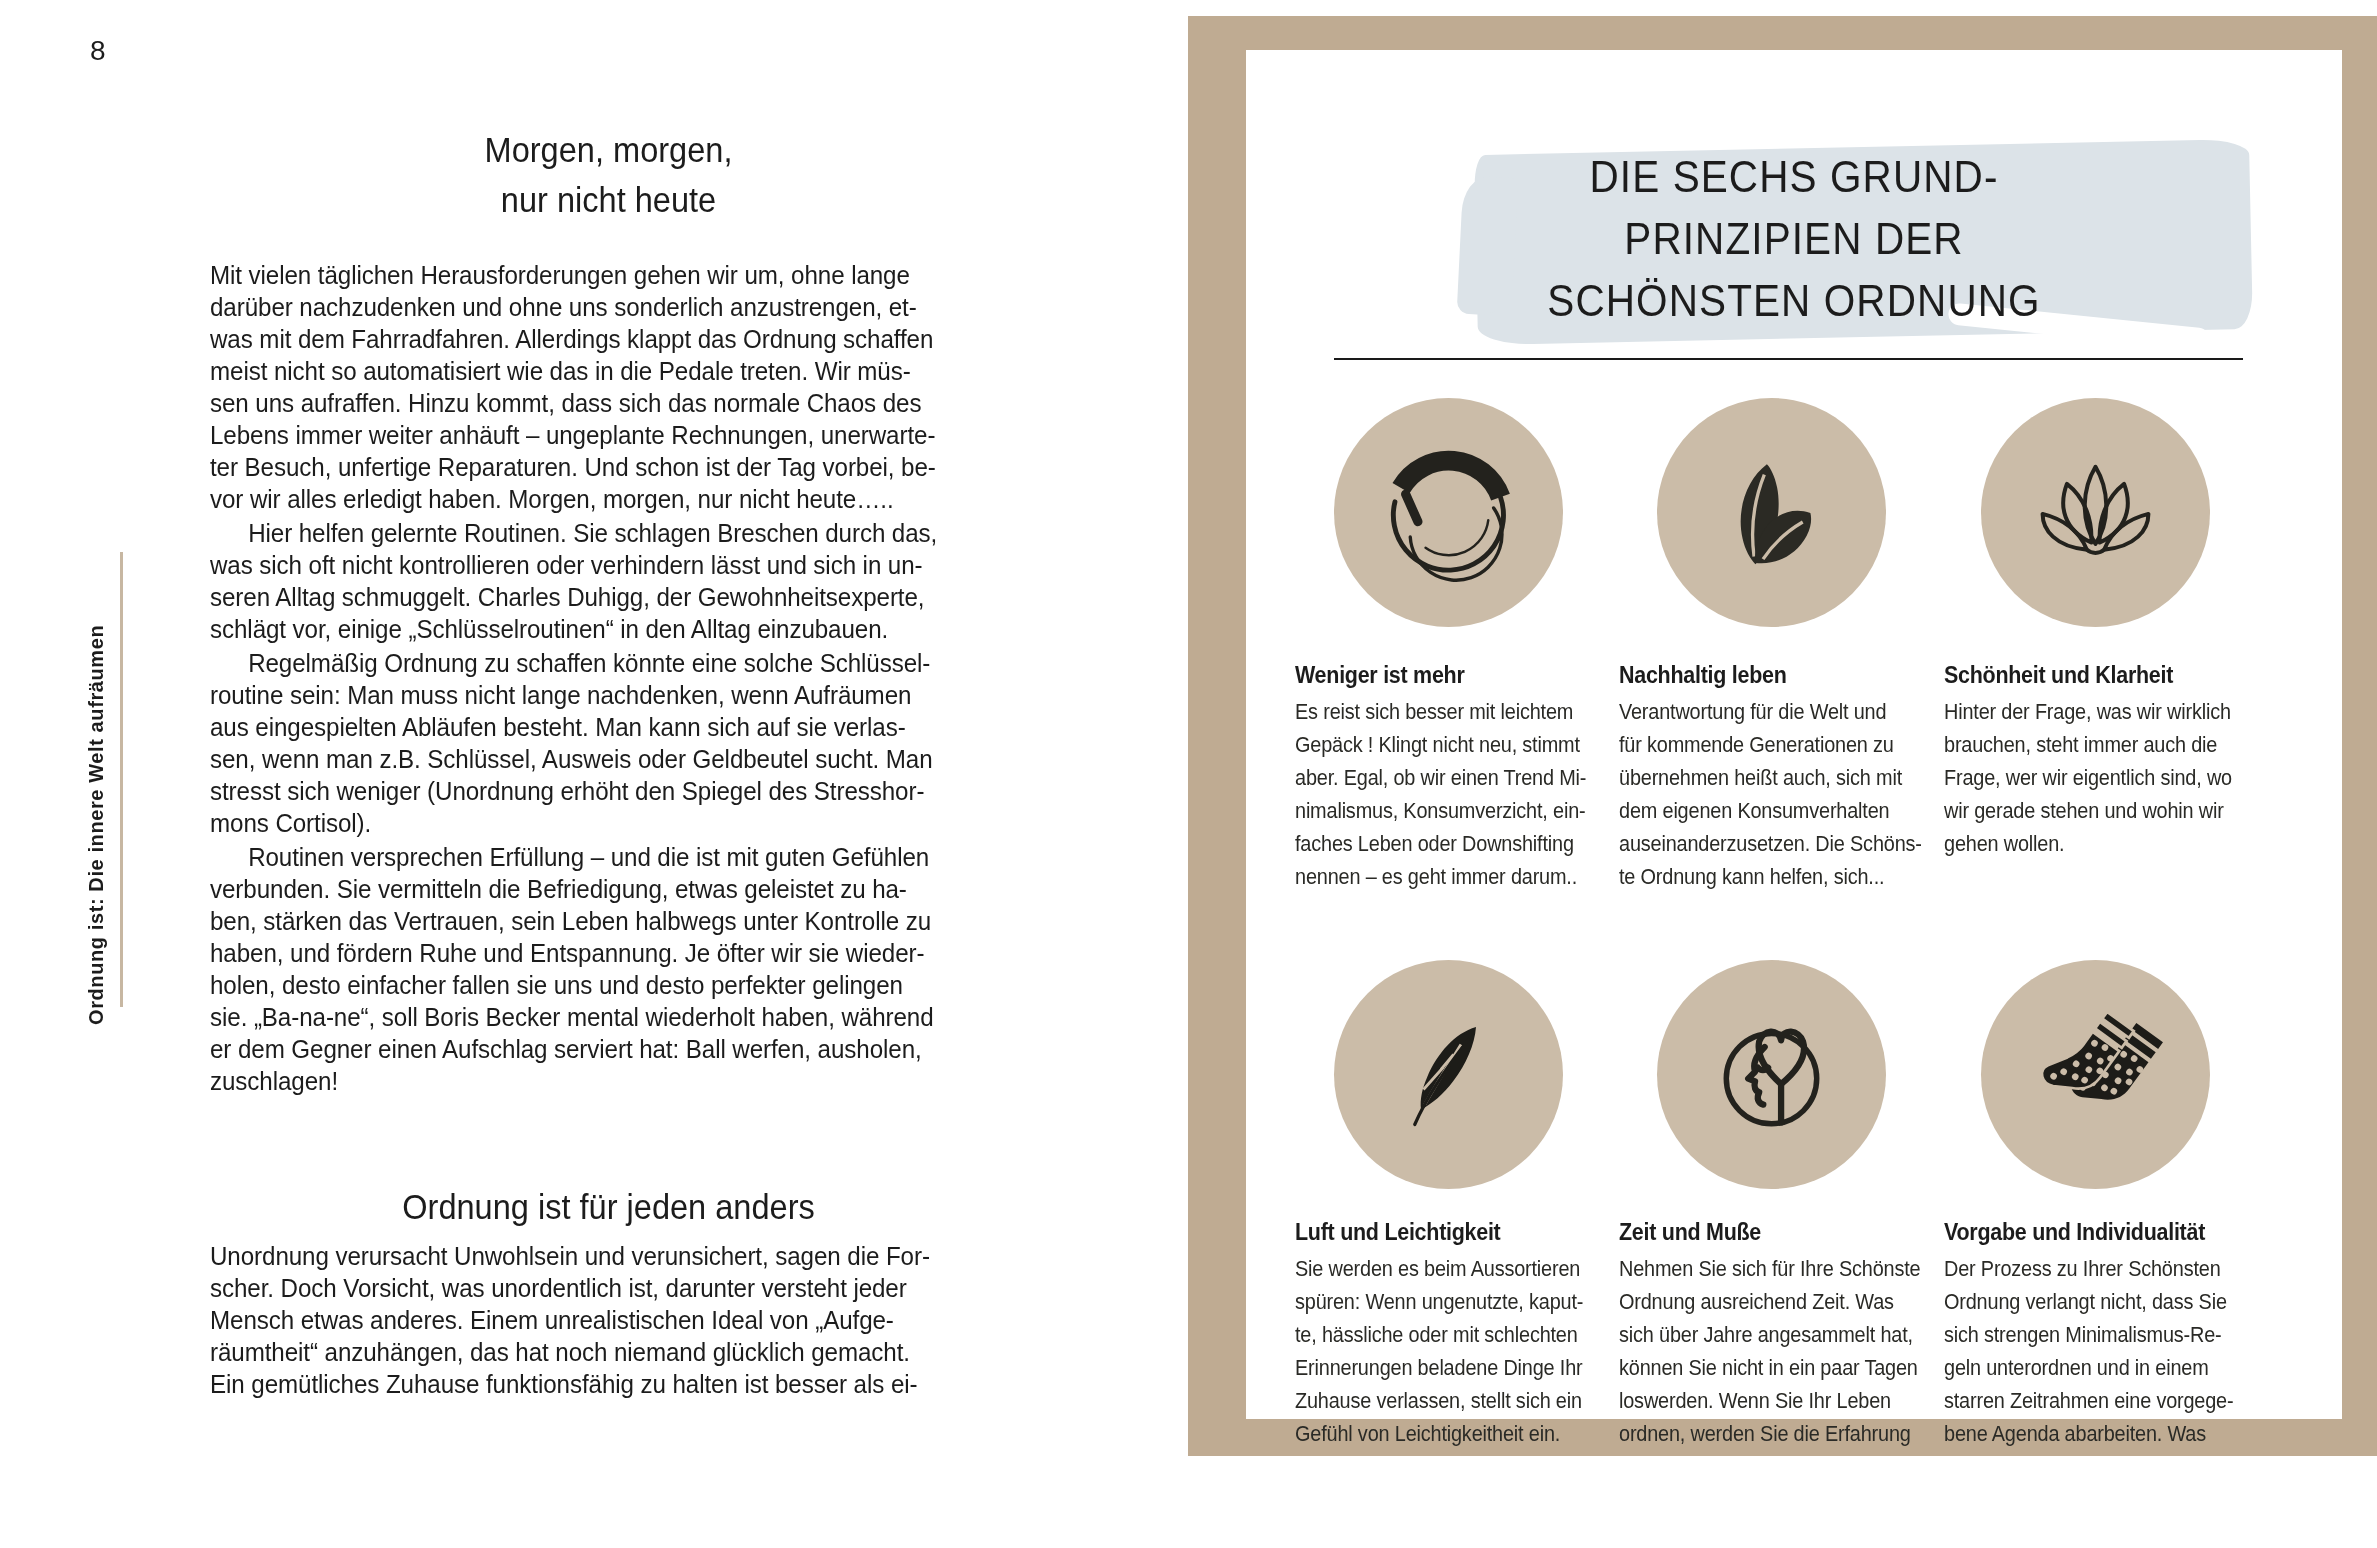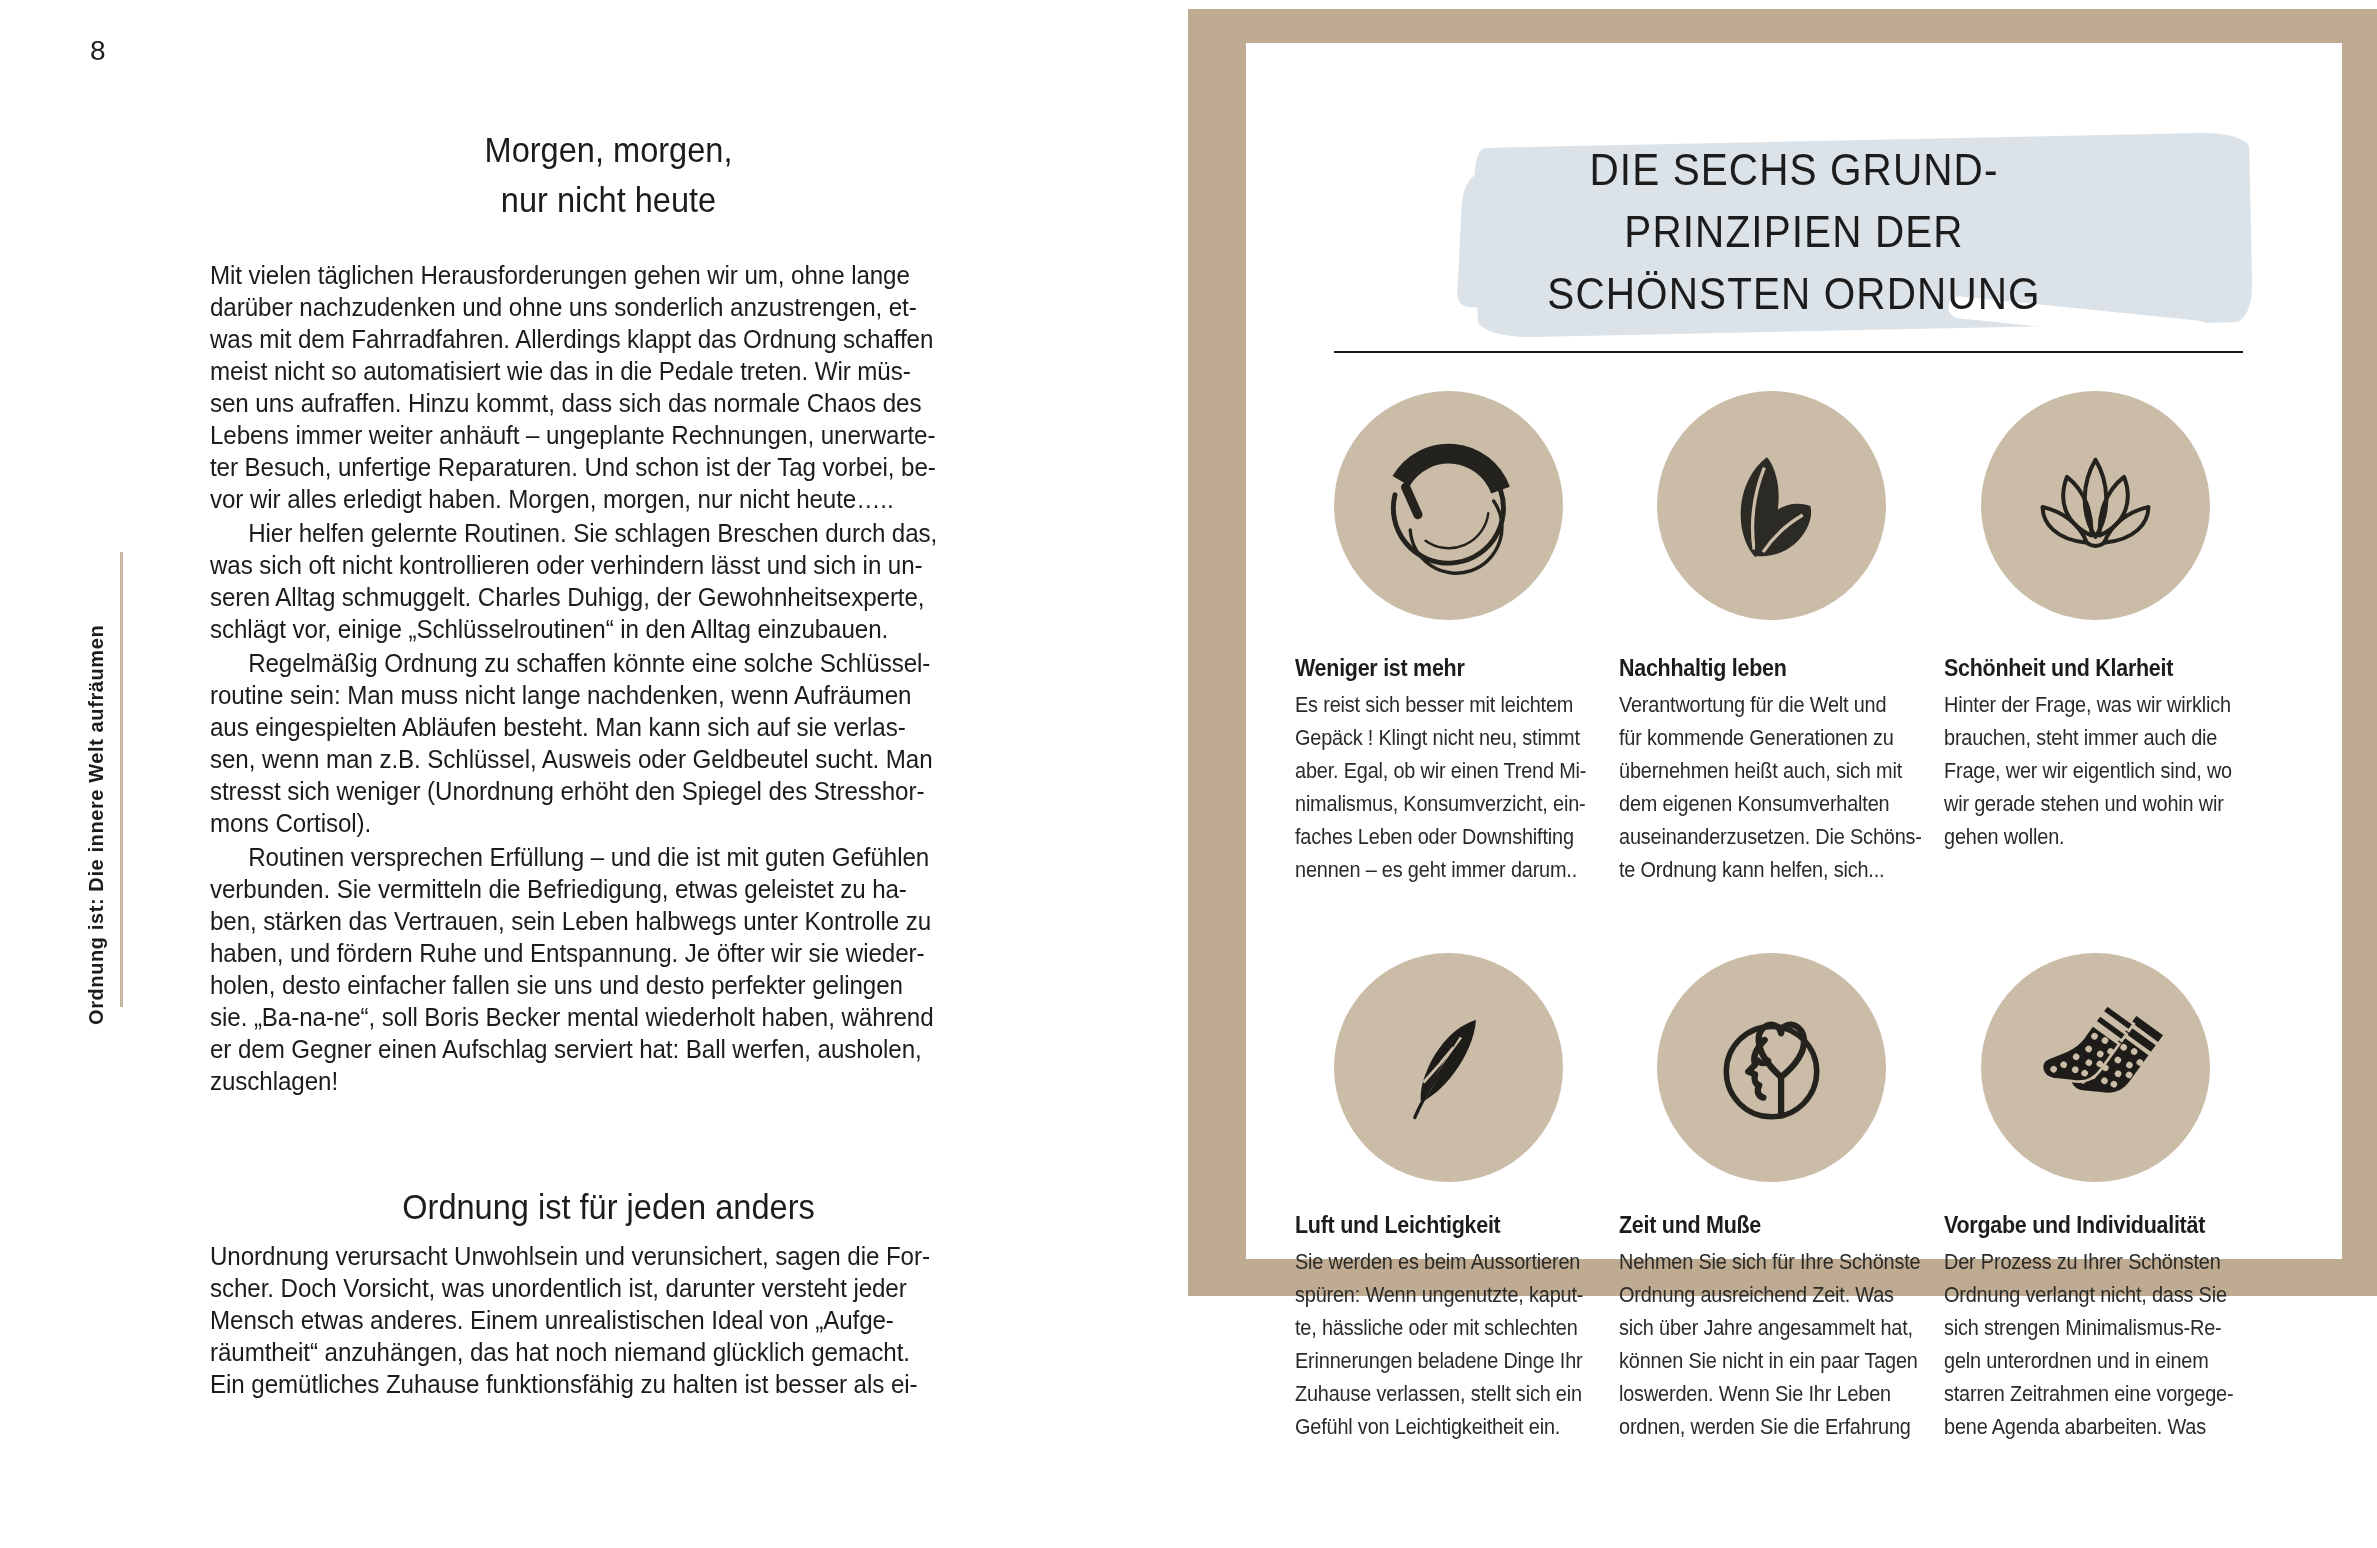--- a/index.html
+++ b/index.html
@@ -28,21 +28,21 @@
   }
   .para{
     position:absolute;left:210px;width:857px;
     transform:scaleX(.93);transform-origin:left top;
     font-size:26px;line-height:32px;letter-spacing:-0.1px;white-space:pre;
   }
   .para.indent{text-indent:41px;}
   .p1{top:259px;} .p2{top:517px;} .p3{top:647px;} .p4{top:841px;} .p5{top:1240px;}
 
   
-  .right-page{position:absolute;left:1188px;top:9px;width:1189px;height:1287px;background:#bfab92;}
+  .right-page{position:absolute;left:1188px;top:16px;width:1189px;height:1440px;background:#bfab92;}
   .panel{position:absolute;left:58px;top:34px;right:35px;bottom:37px;background:#ffffff;}
   .brush{
     position:absolute;left:230px;top:97px;width:775px;height:190px;background:#dce3e8;
     transform:rotate(-1.2deg);z-index:1;
     border-radius:11px 49px 18.3px 55px / 30.5px 16px 37px 18.3px;
   }
   .brush::before{
     content:"";position:absolute;left:-16px;top:22px;width:55px;height:138px;background:#dce3e8;
     transform:rotate(4deg);border-radius:24.4px 6.1px 30.5px 12.2px / 37px 18.3px 43px 12.2px;
   }

